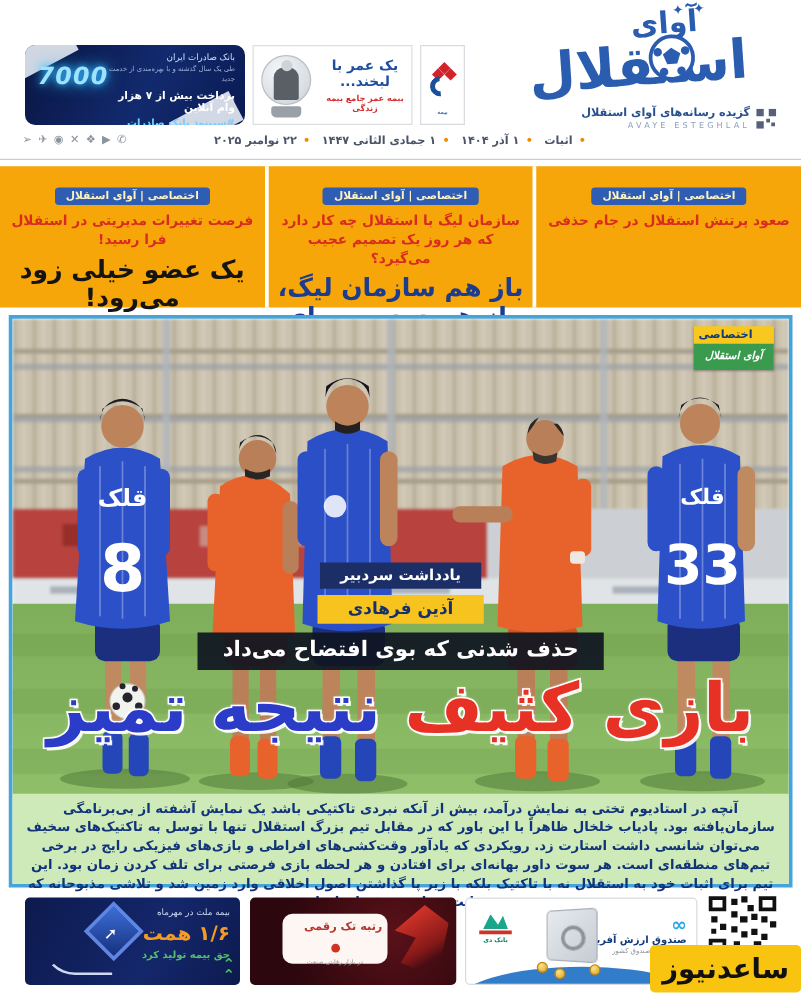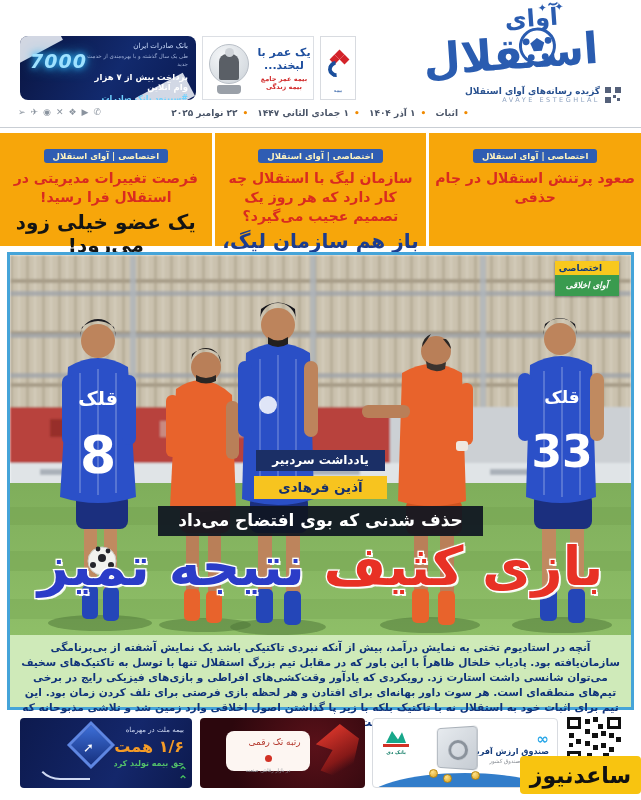--- a/index.html
+++ b/index.html
@@ -27,21 +27,21 @@
   .ad-bank { position:relative; width:176px; height:64px; border-radius:8px; overflow:hidden;
              background:linear-gradient(120deg,#0a1440,#122a6e 55%,#0a1a52); color:#fff; }
   .ad-bank .paper { position:absolute; width:54px; height:26px; background:#e8ecf4; transform:rotate(-28deg); opacity:.9; }
   .neon7000 { position:absolute; left:10px; top:14px; font-size:19px; font-weight:bold; font-style:italic;
               color:#9fe2ff; text-shadow:0 0 6px #2fbcff,0 0 14px #2fbcff; letter-spacing:1px; }
   .ad-bank-txt { position:absolute; right:8px; top:6px; width:104px; text-align:right; direction:rtl; }
   .ad-bank-logo { font-size:7px; color:#cfe0ff; margin-bottom:2px; }
   .ad-bank-s { font-size:5.5px; color:#9fb0d8; line-height:1.5; }
   .ad-bank-m { font-size:8.5px; font-weight:bold; color:#ffffff; margin-top:3px; }
   .ad-bank-c { font-size:8px; font-weight:bold; color:#6fd2ff; margin-top:2px; }
-  .ad-life { position:relative; width:112px; height:64px; background:#fff; border:1px solid #dcdfe4; display:flex; align-items:center; direction:rtl; }
+  .ad-life { position:relative; width:128px; height:64px; background:#fff; border:1px solid #dcdfe4; display:flex; align-items:center; direction:rtl; }
   .globe { position:relative; width:44px; height:52px; margin:0 4px; flex:none; }
   .globe .dome { position:absolute; top:2px; left:2px; width:40px; height:40px; border-radius:50%;
                  background:radial-gradient(circle at 35% 30%,#f4f6f8,#d8dde2 70%,#c2c8cf); border:1px solid #b9bfc7; }
   .globe .man { position:absolute; top:12px; left:12px; width:20px; height:26px; background:#5a5f66; border-radius:8px 8px 2px 2px; }
   .globe .manhead { position:absolute; top:6px; left:18px; width:9px; height:9px; border-radius:50%; background:#cfd3d8; }
   .globe .base { position:absolute; bottom:0; left:10px; width:24px; height:9px; background:#9aa0a8; border-radius:2px 2px 4px 4px; }
   .ad-life-txt { text-align:center; flex:1; }
   .ad-life-t { font-size:11px; font-weight:bold; color:#1d4e9e; }
   .ad-life-s { font-size:6.5px; color:#d22d2d; margin-top:3px; font-weight:bold; }
   .ad-logo-card { position:relative; width:36px; height:64px; background:#fff; border:1px solid #d8dbe0; }
@@ -58,21 +58,21 @@
   .date-seg { padding:0 3px; }
   .date-seg::before { content:"•"; color:#f08a00; margin-left:5px; }
   .head-rule { position:absolute; top:127px; left:0; right:0; height:1px; background:#c9ced4; }
 
   
   .top-strip { position:absolute; top:133px; left:0; right:0; height:113px; background:#f7a60a; display:flex; direction:rtl; }
   .story { flex:1; padding:11px 6px 6px; text-align:center; position:relative; }
   .story + .story { border-right:3px solid #ffffff; }
   .story-badge { display:inline-block; background:#2f5db3; color:#fdf3c0; font-size:8.5px; font-weight:bold;
                  padding:2px 9px; border-radius:3px; }
-  .story-kicker { color:#d92b20; font-size:14px; font-weight:bold; margin-top:6px; line-height:1.35; }
+  .story-kicker { color:#d92b20; font-size:11px; font-weight:bold; margin-top:6px; line-height:1.35; }
   .story-title { font-size:20px; font-weight:900; line-height:1.15; margin-top:4px; letter-spacing:-0.3px; }
   .t-black { color:#141414; }
   .t-navy  { color:#1b3c8f; }
 
   
   .main-frame { position:absolute; top:252px; left:7px; right:7px; height:458px; border:3px solid #45a4d9; background:#fff; }
   .photo-svg { position:absolute; top:0; left:0; width:100%; height:384px; display:block; }
 
   .corner-badge { position:absolute; top:6px; right:12px; width:64px; text-align:center; box-shadow:0 1px 2px rgba(0,0,0,.35); }
   .corner-y { background:#f8c81e; color:#123a7a; font-size:9px; font-weight:900; padding:2px 17px; }
@@ -106,21 +106,21 @@
   .melat-logo { position:absolute; left:54px; top:10px; width:34px; height:34px; transform:rotate(45deg);
                 background:linear-gradient(135deg,#3d6fd8,#16307e); border:3px solid #5e86e2; }
   .melat-arrow { position:absolute; left:14px; bottom:8px; width:56px; height:26px;
                  border-bottom:2px solid #cfd9f2; border-left:2px solid transparent; border-radius:0 0 0 40px; }
   .melat-arrow::after { content:"➚"; position:absolute; right:-4px; top:-14px; color:#fff; font-size:13px; }
 
   .ad-maroon { position:absolute; left:200px; top:718px; width:165px; height:70px; border-radius:4px; overflow:hidden;
                background:radial-gradient(circle at 70% 40%,#5a1119,#2c070d 70%); }
   .maroon-box { position:absolute; left:26px; top:13px; width:84px; height:40px; background:#fdf6f2; border-radius:8px;
                 text-align:center; padding-top:6px; direction:rtl; }
-  .maroon-t { font-size:9px; font-weight:normal; color:#b4372c;margin-left:13px; }
+  .maroon-t { font-size:9px; font-weight:bold; color:#b4372c;margin-left:13px; }
   .maroon-dot { display:inline-block; width:7px; height:7px; border-radius:50%; background:#d23125; margin-top:3px; }
   .maroon-s { font-size:5px; color:#8a8f96; margin-top:1px; }
   .maroon-dragon { position:absolute; right:6px; top:6px; width:48px; height:58px;
                    background:linear-gradient(150deg,#e0372b 20%,#8c1a18 60%,transparent 75%);
                    clip-path:polygon(60% 0,100% 25%,80% 100%,20% 80%,45% 45%,10% 35%); opacity:.9; }
 
   .ad-dayfund { position:absolute; left:372px; top:718px; width:186px; height:70px; background:#fff; border:1px solid #d8dbe0;
                 border-radius:4px; overflow:hidden; direction:rtl; }
   .day-wave { position:absolute; bottom:-16px; left:-10px; right:-10px; height:30px; background:#1c6fc4; border-radius:50% 50% 0 0/100% 100% 0 0; opacity:.9; }
   .day-txt { position:absolute; right:8px; top:14px; text-align:right; }
@@ -378,21 +378,21 @@
         <circle cx="92" cy="303" r="4" fill="#24242a"></circle>
         <circle cx="83" cy="310" r="3" fill="#24242a"></circle>
           <circle cx="101" cy="310" r="3" fill="#24242a"></circle>
         <circle cx="88" cy="294" r="2.4" fill="#24242a"></circle>
           <circle cx="98" cy="296" r="2.4" fill="#24242a"></circle>
       </g>
     </svg>
 
     <div class="corner-badge">
       <div class="corner-y">اختصاصی</div>
-      <div class="corner-g">آوای اخلاقی</div>
+      <div class="corner-g">آوای استقلال</div>
     </div>
 
     <div class="center-badges">
       <span class="note-badge">یادداشت سردبیر</span><br>
       <span class="author-badge">آذین فرهادی</span>
     </div>
 
     <div class="kicker-bar">
       <span>حذف شدنی که بوی افتضاح می‌داد</span>
     </div>

